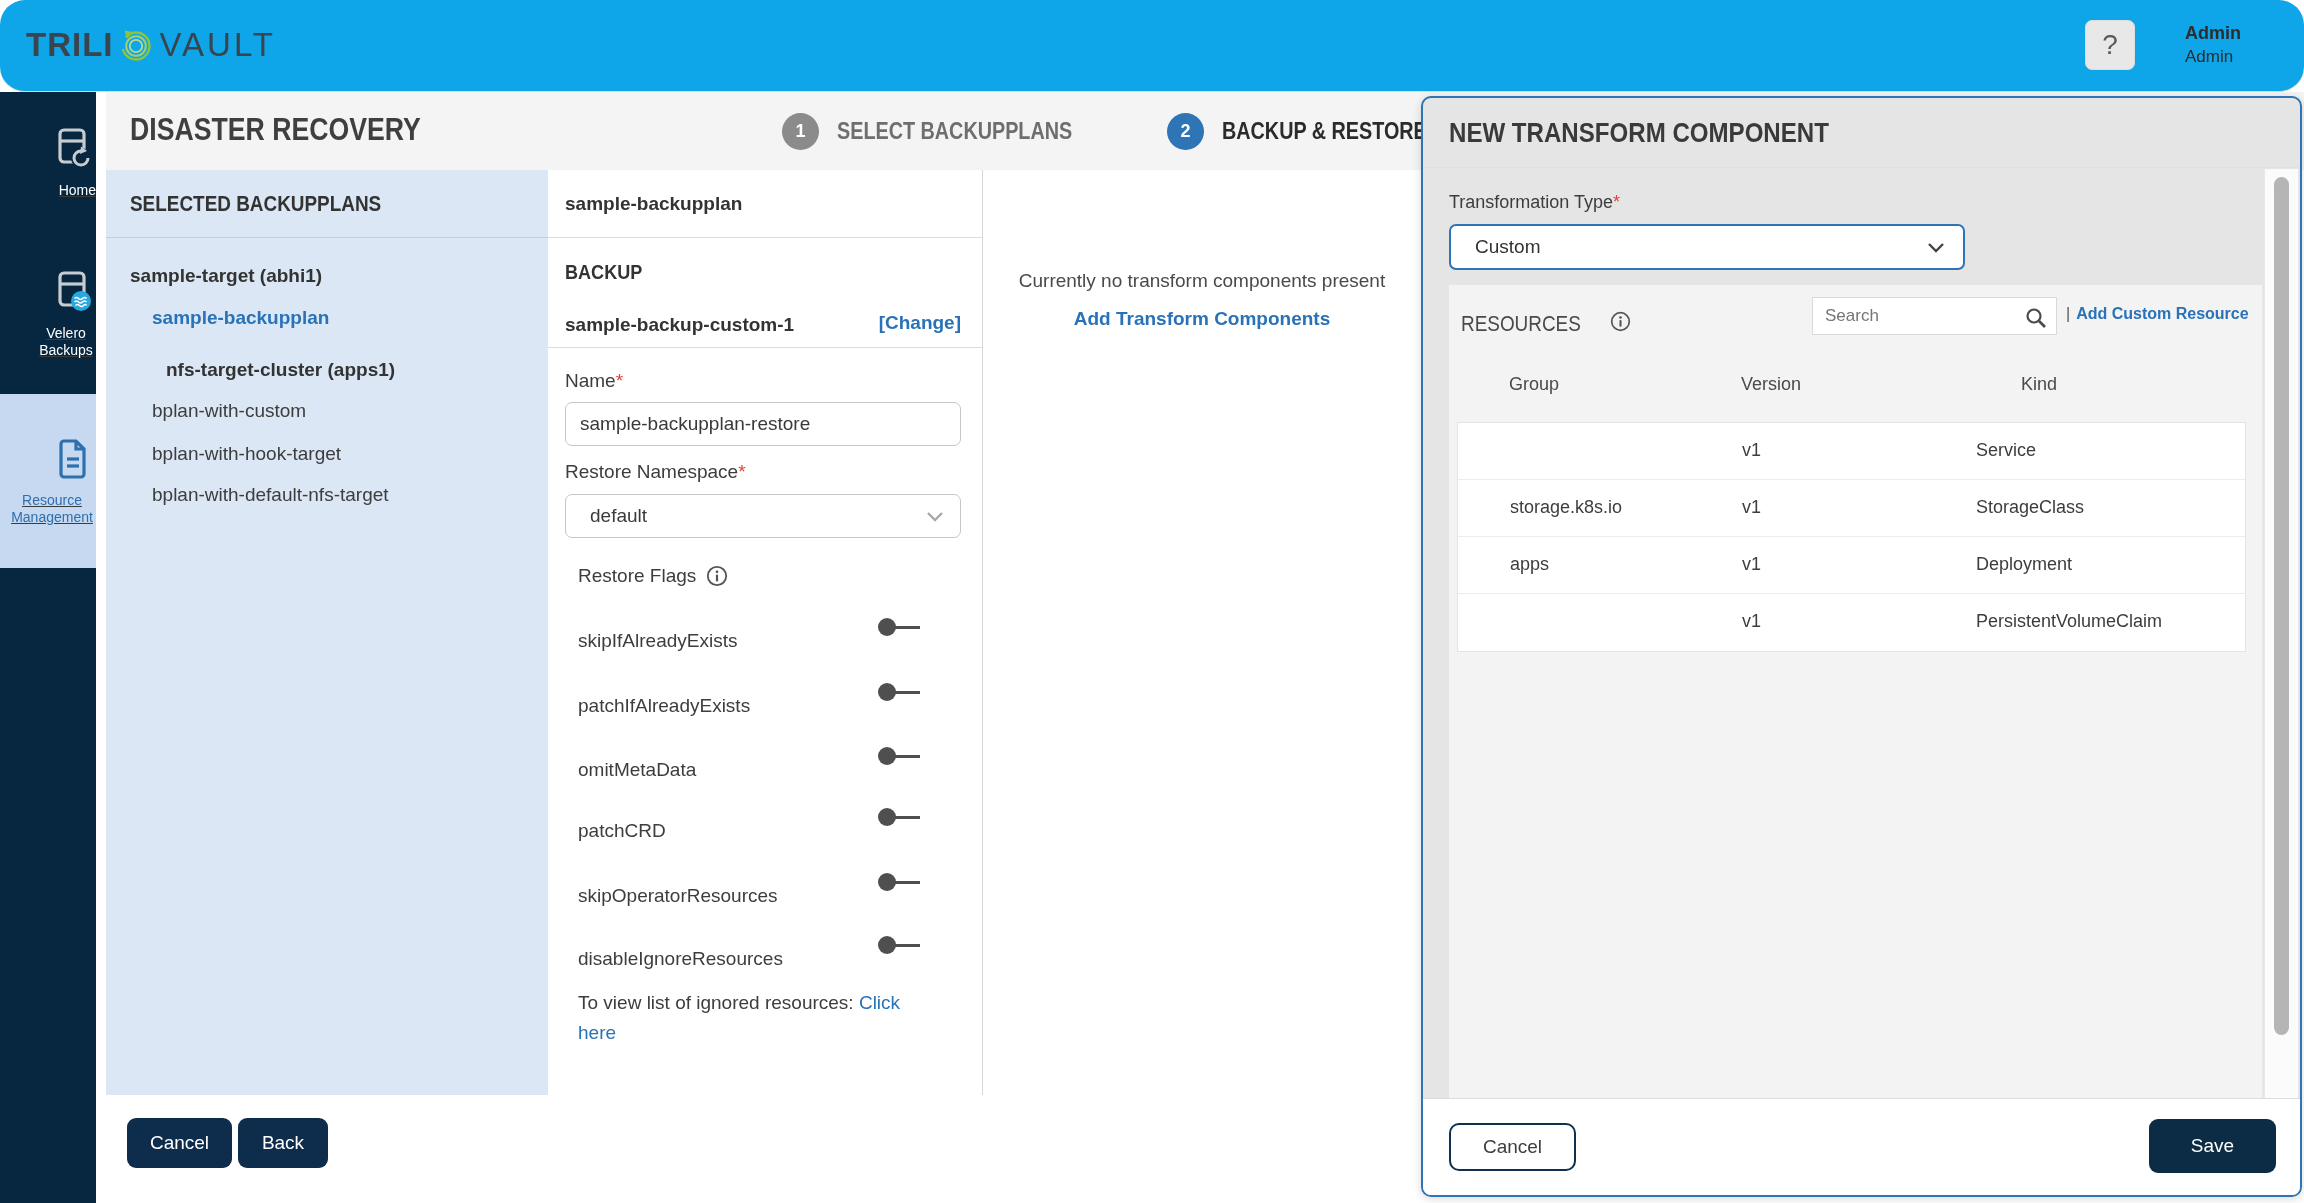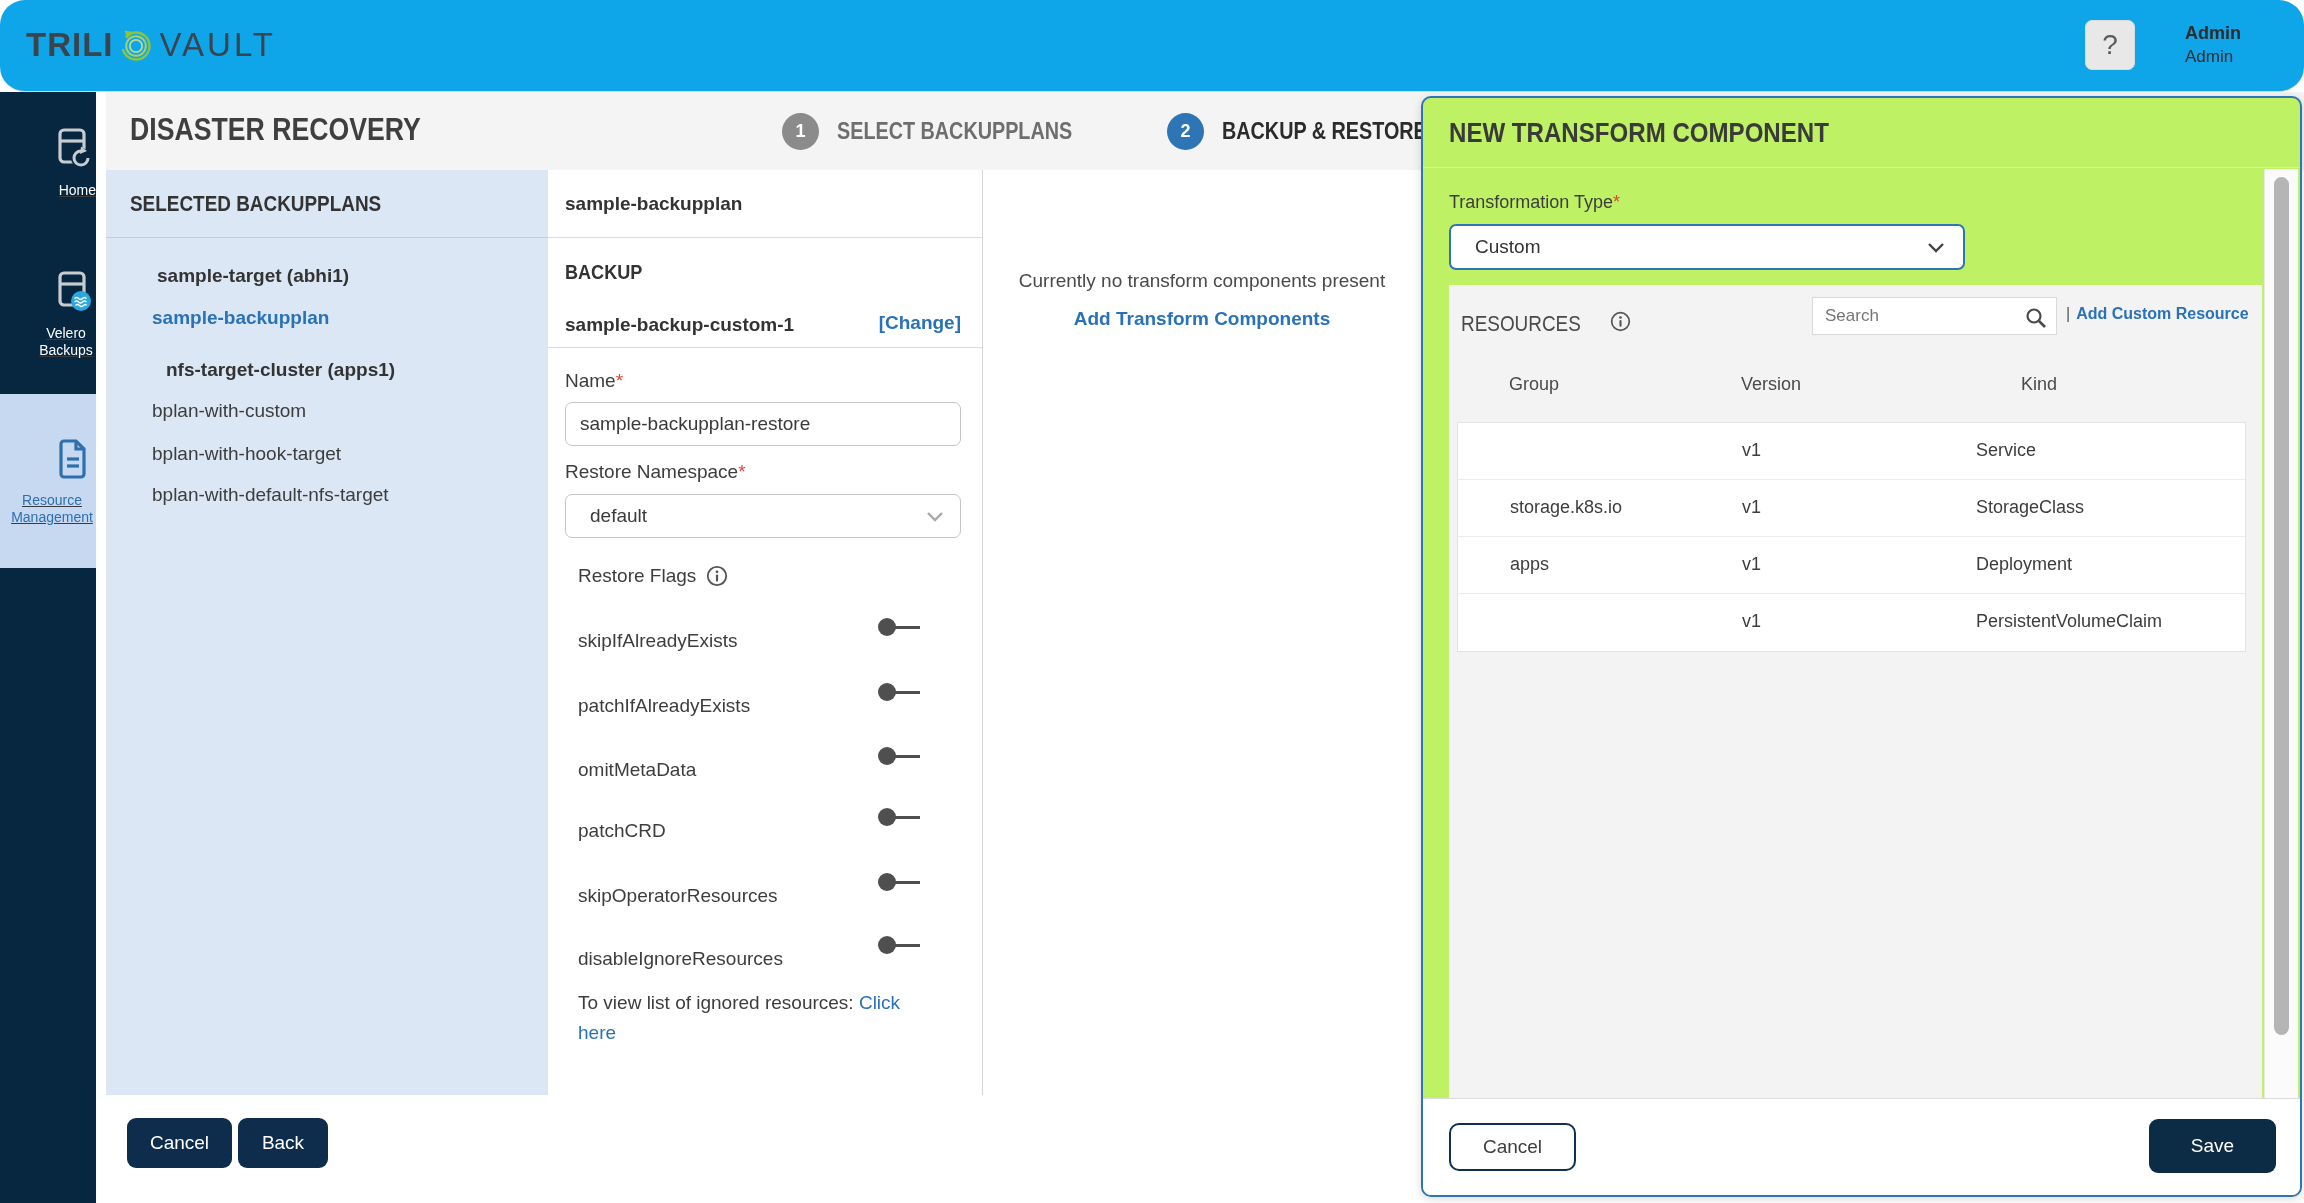--- a/index.html
+++ b/index.html
@@ -74,21 +74,21 @@
   .tr-panel { position:absolute; left:982px; top:170px; width:439px; height:925px; background:#fff; border-left:1px solid #d6d6d6; text-align:center; }
   .tr-empty { margin-top:100px; font-size:19px; color:#4a4a4a; }
   .tr-add { margin-top:16px; font-size:19px; font-weight:600; color:#2a72b8; cursor:pointer; }
 
   
   .btn-navy { position:absolute; top:1118px; height:50px; background:#0e2d4d; color:#fff; border:none; border-radius:9px; font-size:19px; font-family:inherit; cursor:pointer; }
   .btn-cancel-main { left:127px; width:105px; }
   .btn-back-main { left:238px; width:90px; }
 
   
-  .drawer { position:absolute; left:1421px; top:96px; width:881px; height:1101px; background:#bef264; border:2px solid #2e75b5; border-radius:10px; z-index:10; box-shadow:0 2px 10px rgba(0,0,0,.15); }
+  .drawer { position:absolute; left:1421px; top:96px; width:881px; height:1101px; background:#e5e5e5; border:2px solid #2e75b5; border-radius:10px; z-index:10; box-shadow:0 2px 10px rgba(0,0,0,.15); }
   .dr-head { position:absolute; left:0; top:0; width:100%; height:70px; border-bottom:1px solid #e0e0e0; display:flex; align-items:center; padding-left:26px; font-size:28px; font-weight:bold; color:#3a3a3a; }
   .dr-type-label { position:absolute; left:26px; top:94px; font-size:18px; color:#3d3d3d; }
   .dr-type-select { position:absolute; left:26px; top:126px; width:516px; height:46px; border:2px solid #2e75b5; border-radius:7px; display:flex; align-items:center; padding:0 24px; font-size:19px; color:#333; cursor:pointer; background:#fff; }
   .dr-type-select svg { position:absolute; right:18px; }
 
   .res-panel { position:absolute; left:26px; top:187px; width:813px; height:815px; background:#f3f3f3; }
   .res-title { position:absolute; left:12px; top:26px; display:flex; align-items:flex-start; gap:10px; font-size:22px; font-weight:400; color:#4a4a4a; }
   .res-search { position:absolute; left:363px; top:12px; width:245px; height:38px; background:#fff; border:1px solid #d9d9d9; }
   .res-search input { position:absolute; left:0; top:0; width:100%; height:100%; border:none; outline:none; background:transparent; font-size:17px; color:#3d3d3d; padding:0 38px 0 12px; font-family:inherit; }
   .res-search svg { position:absolute; right:8px; top:8px; }
@@ -176,21 +176,21 @@
   <div class="step step2">
     <div class="num">2</div>
     <div class="slbl"><span class="cond">BACKUP &amp; RESTORE</span></div>
   </div>
 </div>
 
 <div class="bp-panel">
   <div class="bp-head">
       <span class="cond">SELECTED BACKUPPLANS</span>
     </div>
-  <div class="bp-item target" style="top:91px;margin-left:27px;">sample-target (abhi1)</div>
+  <div class="bp-item target" style="top:91px;">sample-target (abhi1)</div>
   <div class="bp-item plan selected" style="top:133px;">sample-backupplan</div>
   <div class="bp-item target" style="top:185px;margin-left:36px;">nfs-target-cluster (apps1)</div>
   <div class="bp-item plan" style="top:226px;">bplan-with-custom</div>
   <div class="bp-item plan" style="top:269px;">bplan-with-hook-target</div>
   <div class="bp-item plan" style="top:310px;">bplan-with-default-nfs-target</div>
 </div>
 
 <div class="rf-panel">
   <div class="rf-head">
       <span>sample-backupplan</span>

